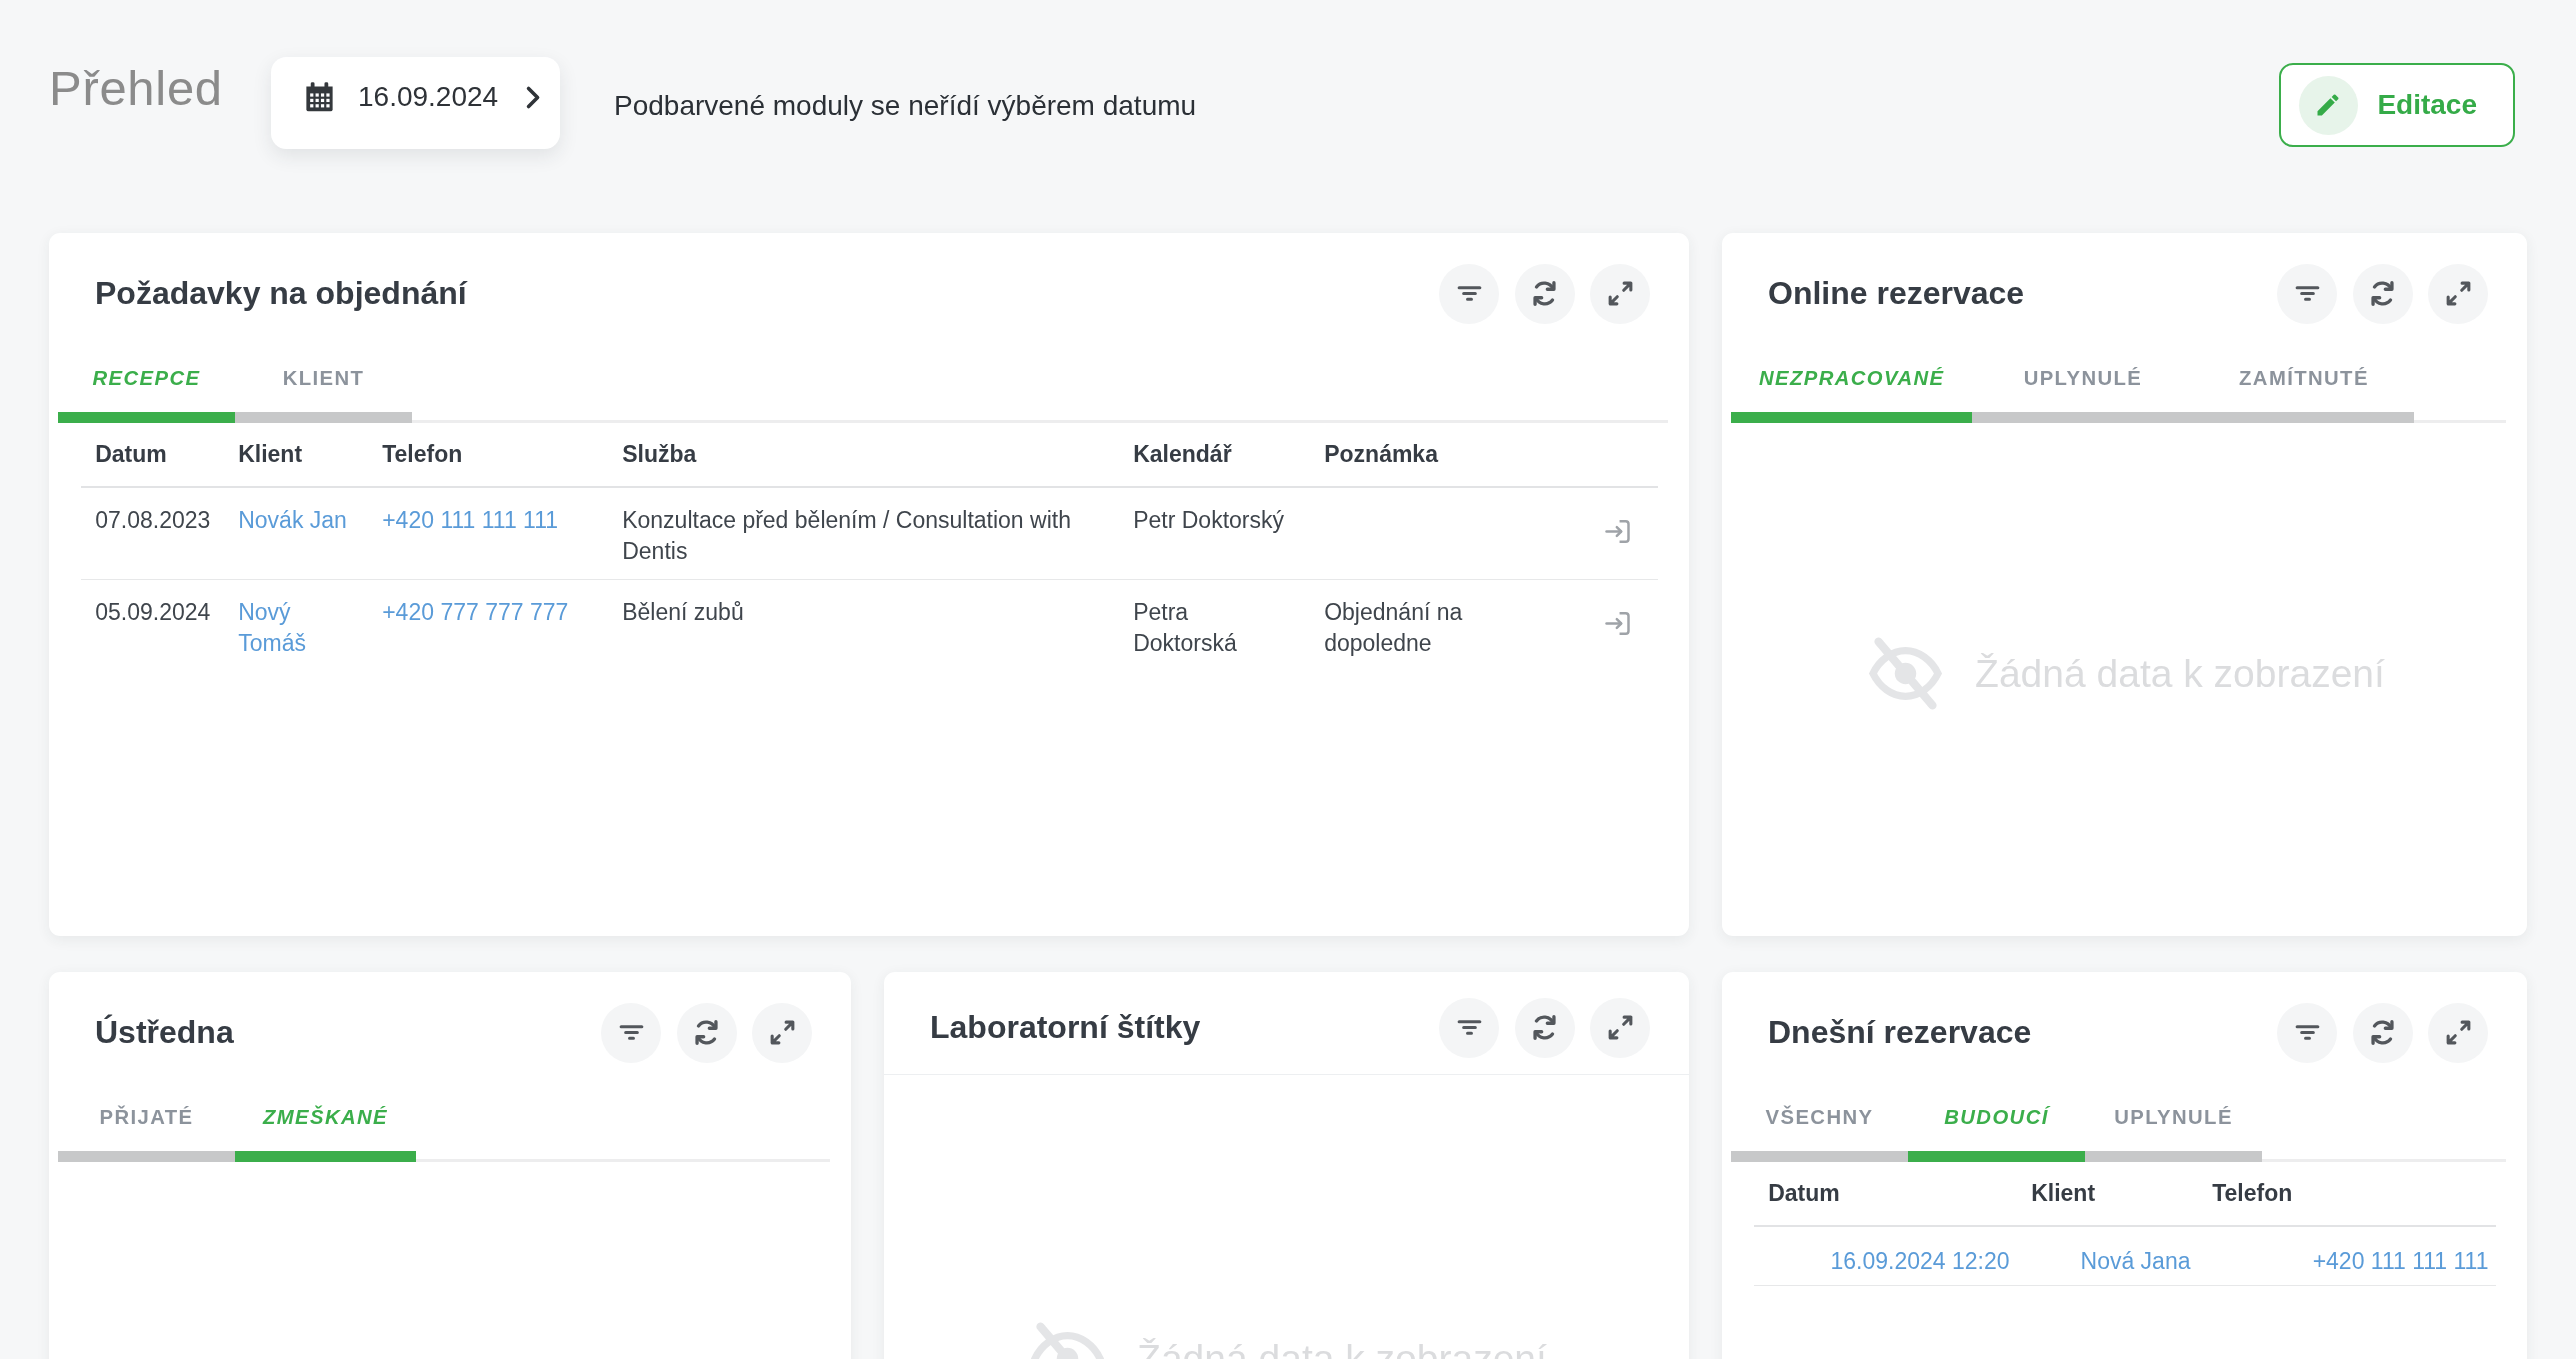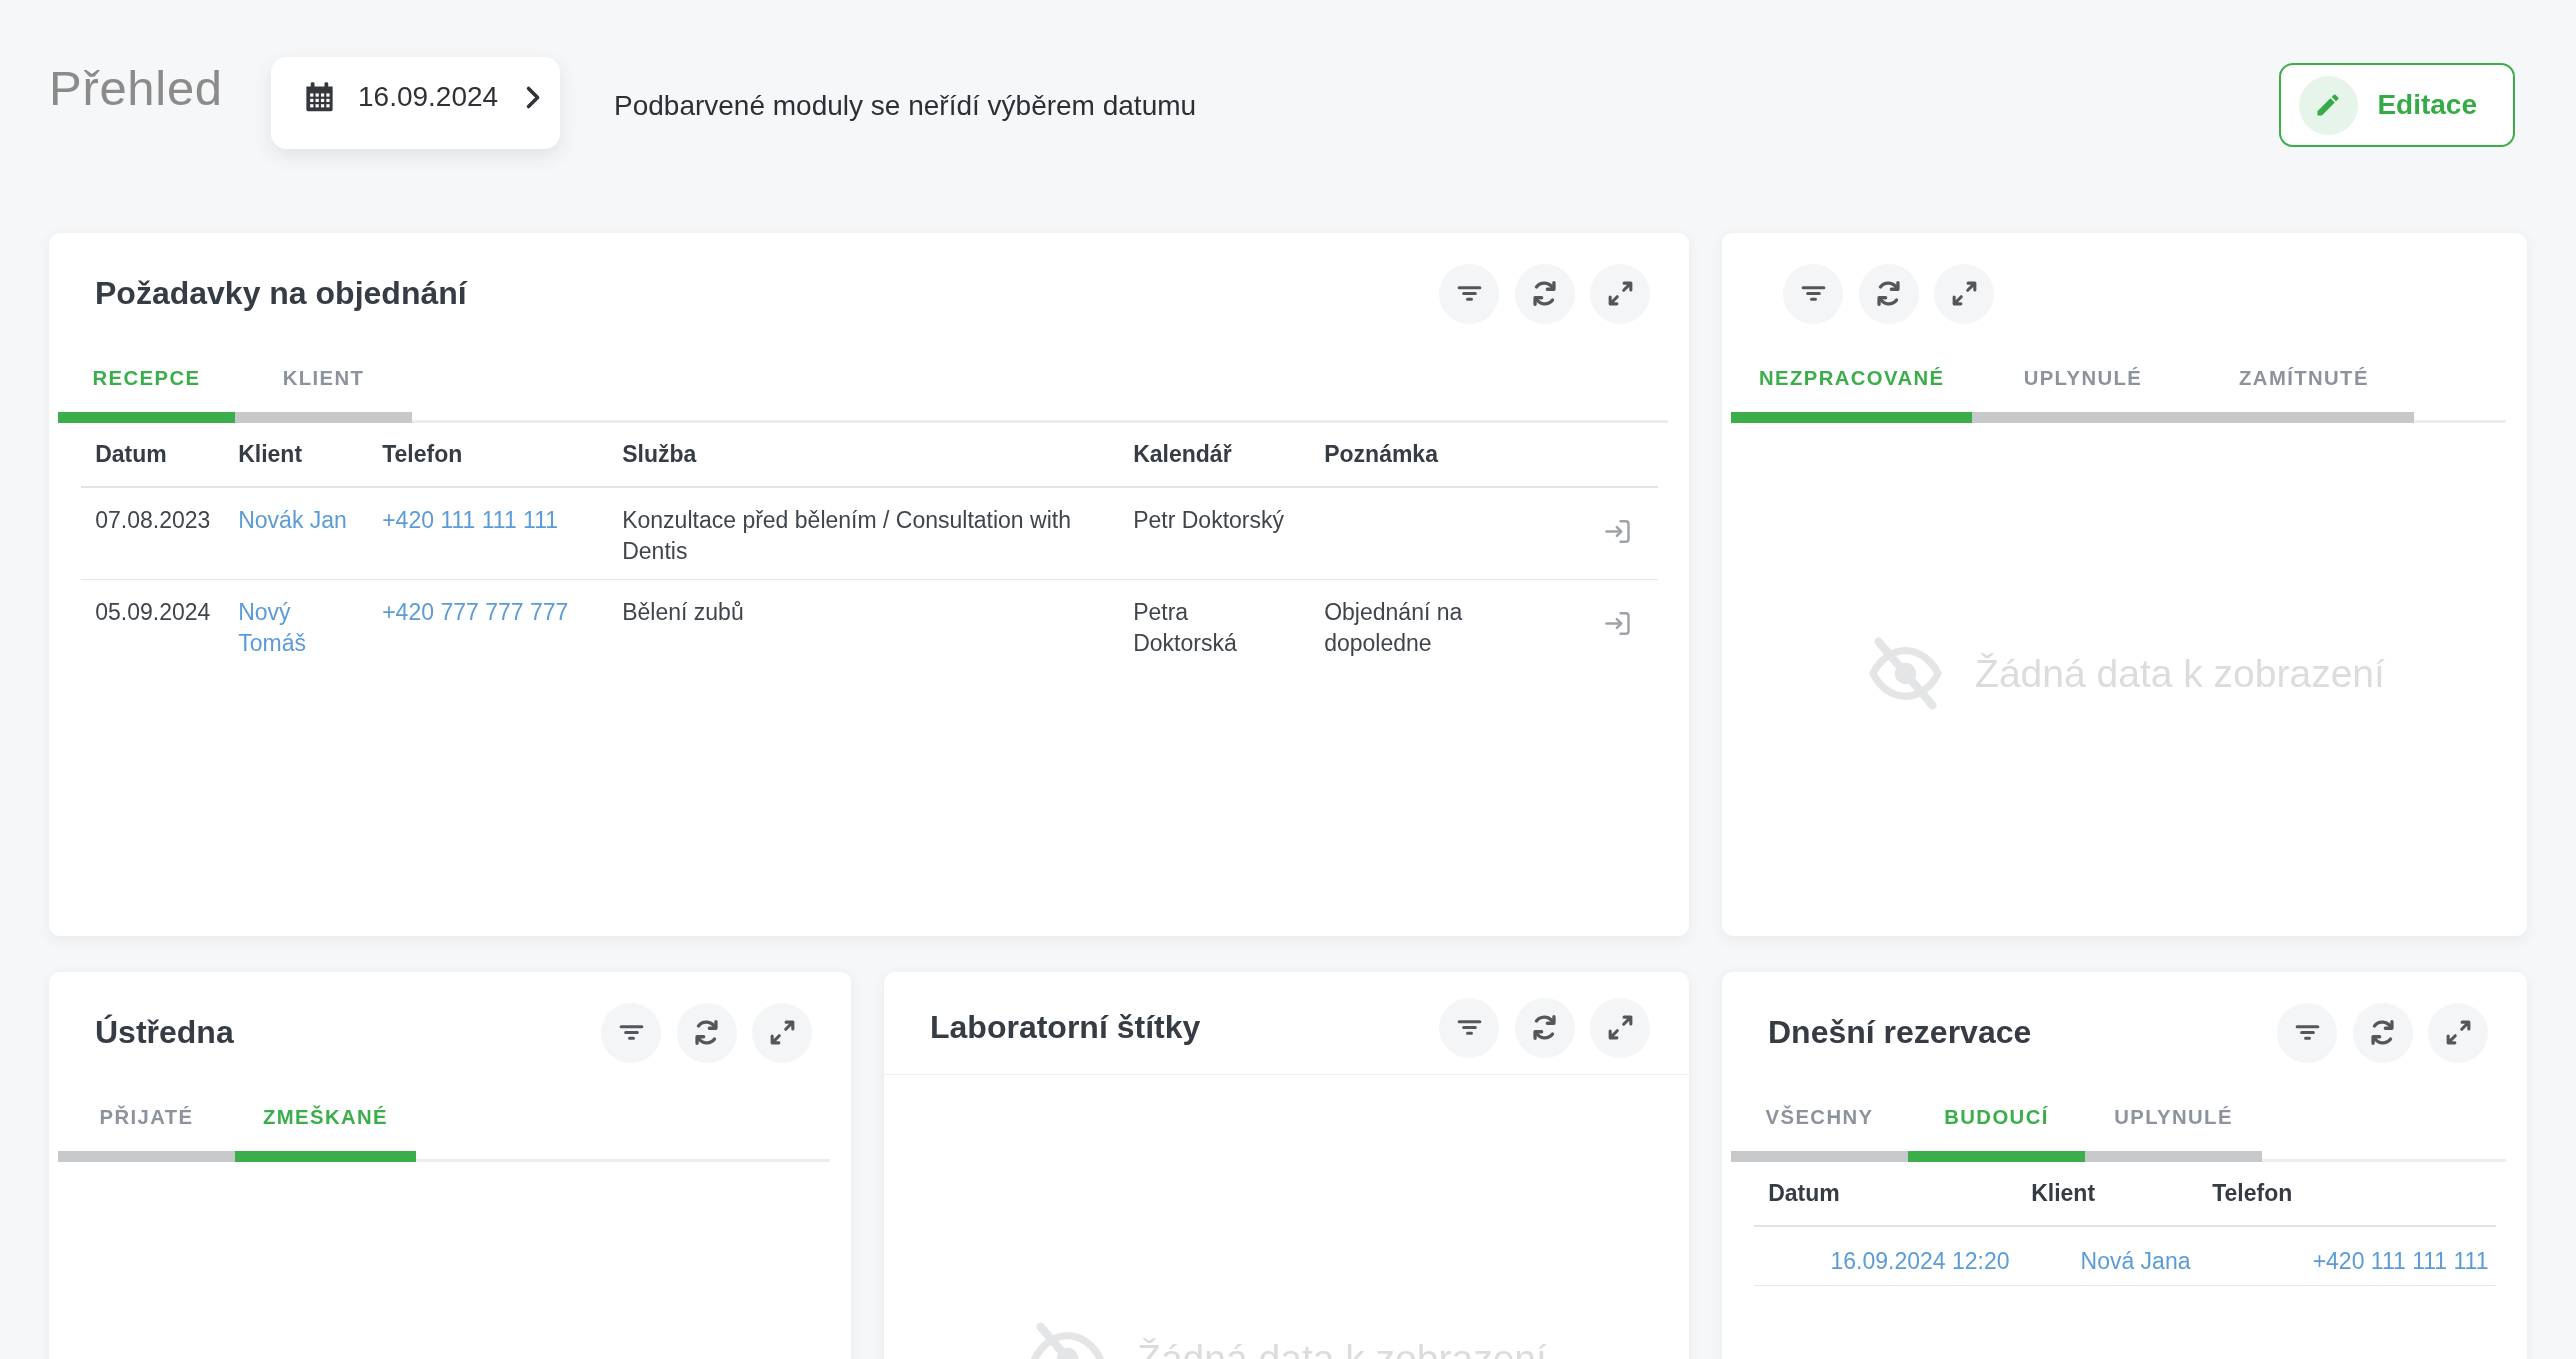--- a/index.html
+++ b/index.html
@@ -67,21 +67,21 @@
 
   
   .tabs { display:flex; height:67px; padding-left:9px; }
   .tab {
     min-width:177px; padding:0 28px;
     display:flex; align-items:center; justify-content:center;
     font-size:20.3px; font-weight:700; letter-spacing:1.4px;
     color:#8C939C; cursor:pointer; position:relative; white-space:nowrap;
   }
   .card-online .tab { min-width:221px; }
-  .tab.active { color:#3BAE4B; }
+  .tab.active { color:#3BAE4B;font-style:italic; }
   .tab::after {
     content:""; position:absolute; left:0; right:0; bottom:-10.5px; height:10.5px;
     background:#C7C8C9; z-index:1;
   }
   .tab.active::after { background:#3BAE4B; }
   .track { height:10.5px; position:relative; }
   .track::after {
     content:""; position:absolute; left:31.5px; right:21px; bottom:0; height:2.1px;
     background:#EDEDEE;
   }
@@ -259,20 +259,21 @@
       <td class="cell-action"><svg viewBox="0 0 24 24">
               <use href="#i-enter"></use>
             </svg></td>
     </tr>
   </tbody>
     </table>
 </div>
 
 <div class="card card-online">
   <div class="card-head">
+    <div class="card-title">Online rezervace</div>
     <div class="iconbtn">
         <svg viewBox="0 0 24 24">
           <use href="#i-filter"></use>
         </svg>
       </div>
     <div class="iconbtn">
         <svg viewBox="0 0 24 24">
           <use href="#i-refresh"></use>
         </svg>
       </div>

